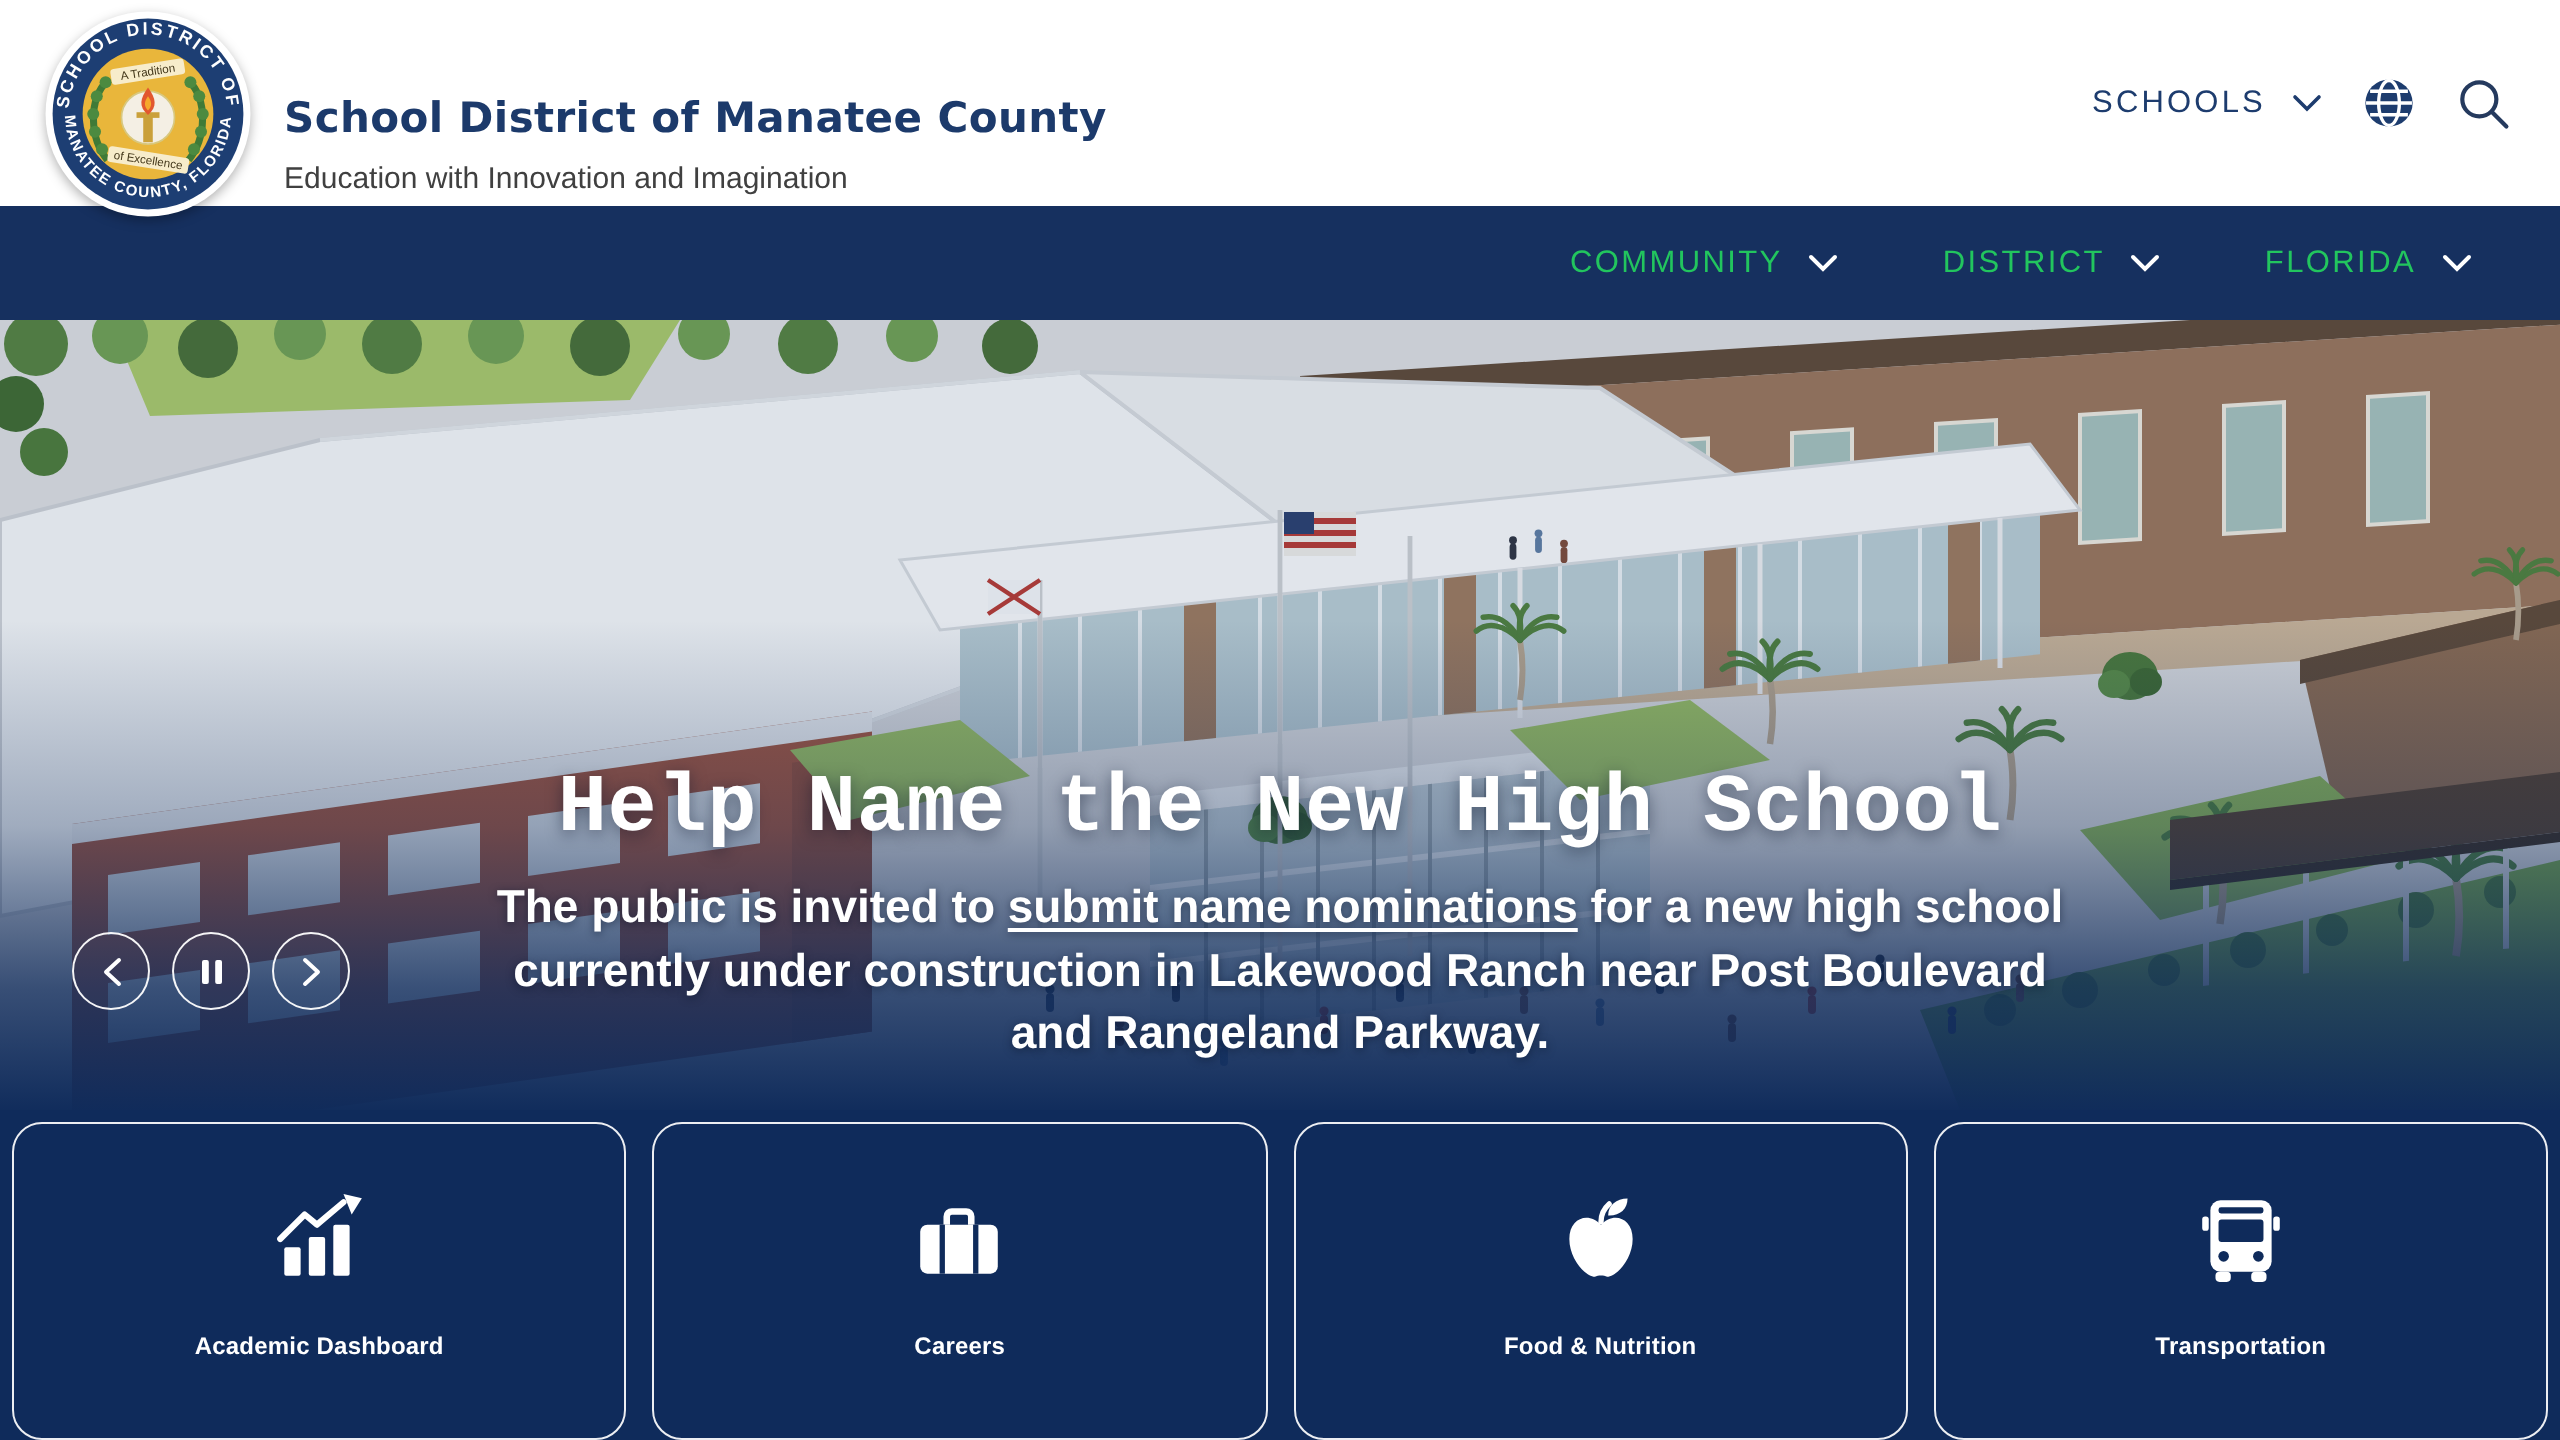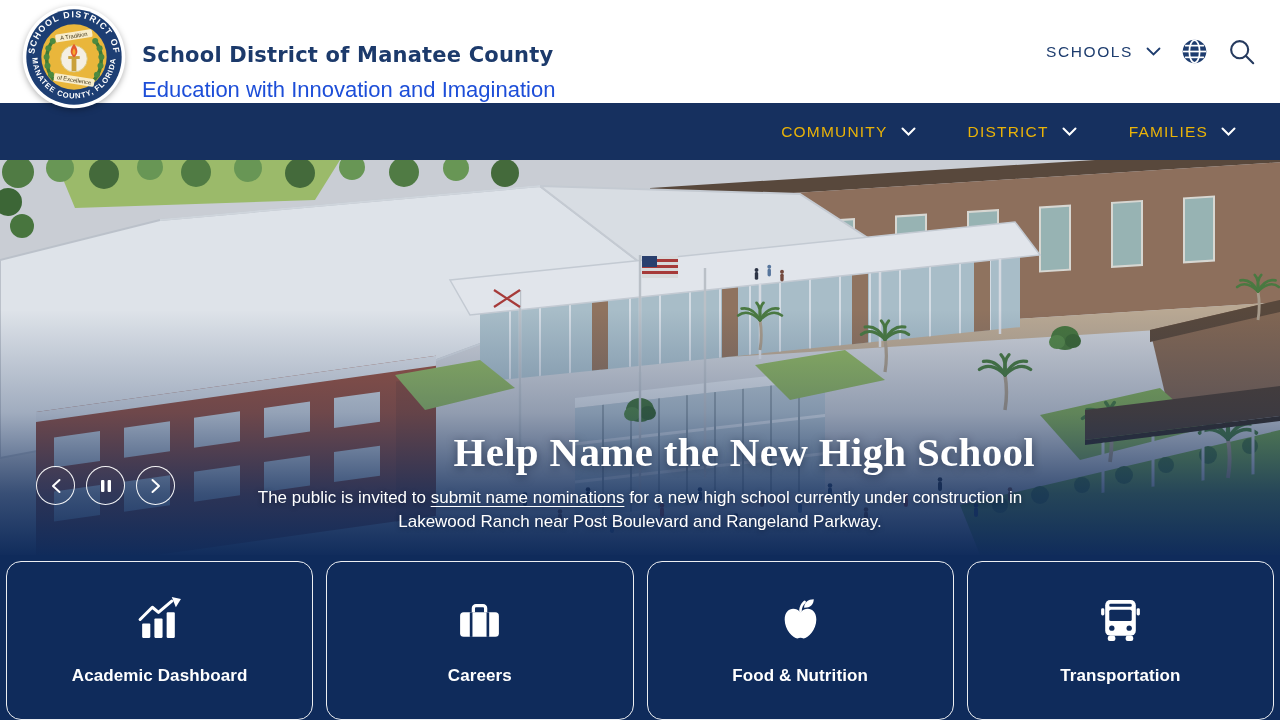--- a/index.html
+++ b/index.html
@@ -8,56 +8,56 @@
   .page { width:1280px; height:720px; display:flex; flex-direction:column; }
 
   
   .site-header { height:103px; background:#ffffff; position:relative; z-index:6;
                  display:flex; align-items:center; }
   .logo-wrap { position:absolute; left:21px; top:4px; width:106px; height:106px;
                filter:drop-shadow(0 2px 3px rgba(0,0,0,.3)); }
   .brand { margin-left:142px; }
   .brand-title { font-family:"DejaVu Sans", sans-serif; font-weight:bold;
                  font-size:21px; color:#1c3a6b; letter-spacing:.2px;margin-top:42px; }
-  .brand-sub { margin-top:10px; font-size:22px; color:#1d4ed8; }
+  .brand-sub { margin-top:10px; font-size:15px; color:#404040; }
   .utils { margin-left:auto; display:flex; align-items:center; gap:20px; padding-right:24px; }
   .schools-btn { display:flex; align-items:center; gap:13px; color:#1d3c6e;
                  font-size:15.5px; letter-spacing:1.6px; cursor:pointer; background:none; border:none;
                  font-family:"Liberation Sans", sans-serif; }
   .icon-btn { background:none; border:none; cursor:pointer; display:flex; align-items:center; }
 
   
   .main-nav { height:57px; background:#16305f; display:flex; justify-content:flex-end;
               align-items:center; gap:52px; padding-right:44px; position:relative; z-index:5; }
-  .nav-item { display:flex; align-items:center; gap:13px; color:#eab308; font-size:15.5px;
+  .nav-item { display:flex; align-items:center; gap:13px; color:#22c55e; font-size:15.5px;
               letter-spacing:1.2px; cursor:pointer; background:none; border:none;
               font-family:"Liberation Sans", sans-serif; }
 
   
   .hero { position:relative; height:395px; background:#d8dadc; overflow:hidden; }
   .hero-scene { position:absolute; inset:0; width:100%; height:100%; }
   .hero-copy { position:absolute; left:50%; transform:translateX(-50%); bottom:22px;
                width:790px; text-align:center; color:#fff; z-index:3; }
-  .hero-title { font-family:Liberation Serif, serif; font-size:41px; font-weight:bold;
-                letter-spacing:.3px; text-shadow:0 2px 8px rgba(8,18,40,.5); margin-bottom:10px;text-align:right; }
-  .hero-desc { font-size:17px; font-weight:normal; line-height:1.38;
+  .hero-title { font-family:Liberation Mono, monospace; font-size:41px; font-weight:bold;
+                letter-spacing:.3px; text-shadow:0 2px 8px rgba(8,18,40,.5); margin-bottom:10px; }
+  .hero-desc { font-size:23px; font-weight:bold; line-height:1.38;
                text-shadow:0 1px 4px rgba(8,18,40,.55); }
   .hero-desc a { color:#fff; text-decoration:underline; text-underline-offset:3px; }
   .carousel { position:absolute; left:36px; bottom:50px; display:flex; gap:11px; z-index:4; }
   .ctrl { width:39px; height:39px; border-radius:50%; border:1.6px solid rgba(255,255,255,.95);
           background:rgba(255,255,255,.02); display:flex; align-items:center; justify-content:center;
           cursor:pointer; }
 
   
   .quicklinks { flex:1; background:#0f2b5b; display:flex; gap:13px; padding:6px 6px 0; }
   .ql-card { flex:1; border:1.5px solid rgba(255,255,255,.92); border-radius:15px;
              display:flex; flex-direction:column; align-items:center; padding-top:33px;
              background:transparent; cursor:pointer; }
   .ql-card svg { width:49px; height:49px; }
-  .ql-label { margin-top:22px; font-size:17px; font-weight:bold; color:#ffffff;
+  .ql-label { margin-top:22px; font-size:12px; font-weight:bold; color:#ffffff;
               letter-spacing:.1px; white-space:nowrap; }
 </style>
 </head>
 <body>
 
 <div class="page">
 
   <header class="site-header">
     <a class="logo-wrap">
       <svg viewBox="0 0 120 120">
@@ -147,21 +147,21 @@
         <path d="M1.5 1.5 L7.5 7.5 L13.5 1.5" stroke="#fff" stroke-width="2" fill="none" stroke-linecap="round"></path>
       </svg>
     </button>
     <button class="nav-item">
       <span>DISTRICT</span>
       <svg width="15" height="10" viewBox="0 0 15 10">
         <path d="M1.5 1.5 L7.5 7.5 L13.5 1.5" stroke="#fff" stroke-width="2" fill="none" stroke-linecap="round"></path>
       </svg>
     </button>
     <button class="nav-item">
-      <span>FAMILIES</span>
+      <span>FLORIDA</span>
       <svg width="15" height="10" viewBox="0 0 15 10">
         <path d="M1.5 1.5 L7.5 7.5 L13.5 1.5" stroke="#fff" stroke-width="2" fill="none" stroke-linecap="round"></path>
       </svg>
     </button>
   </nav>
 
   <section class="hero">
     <svg class="hero-scene" viewBox="0 0 1280 395" preserveAspectRatio="none">
       <defs>
         <linearGradient id="fade" x1="0" y1="0" x2="0" y2="1">

